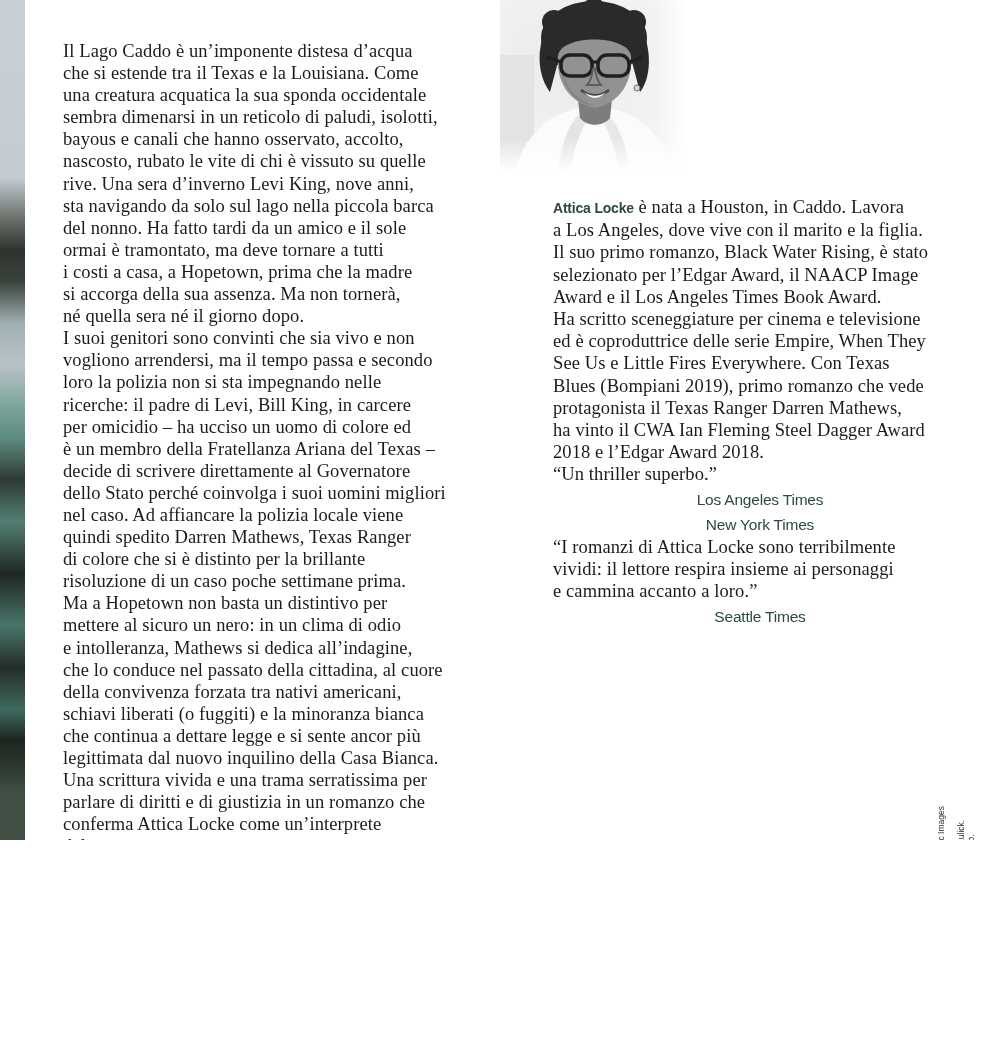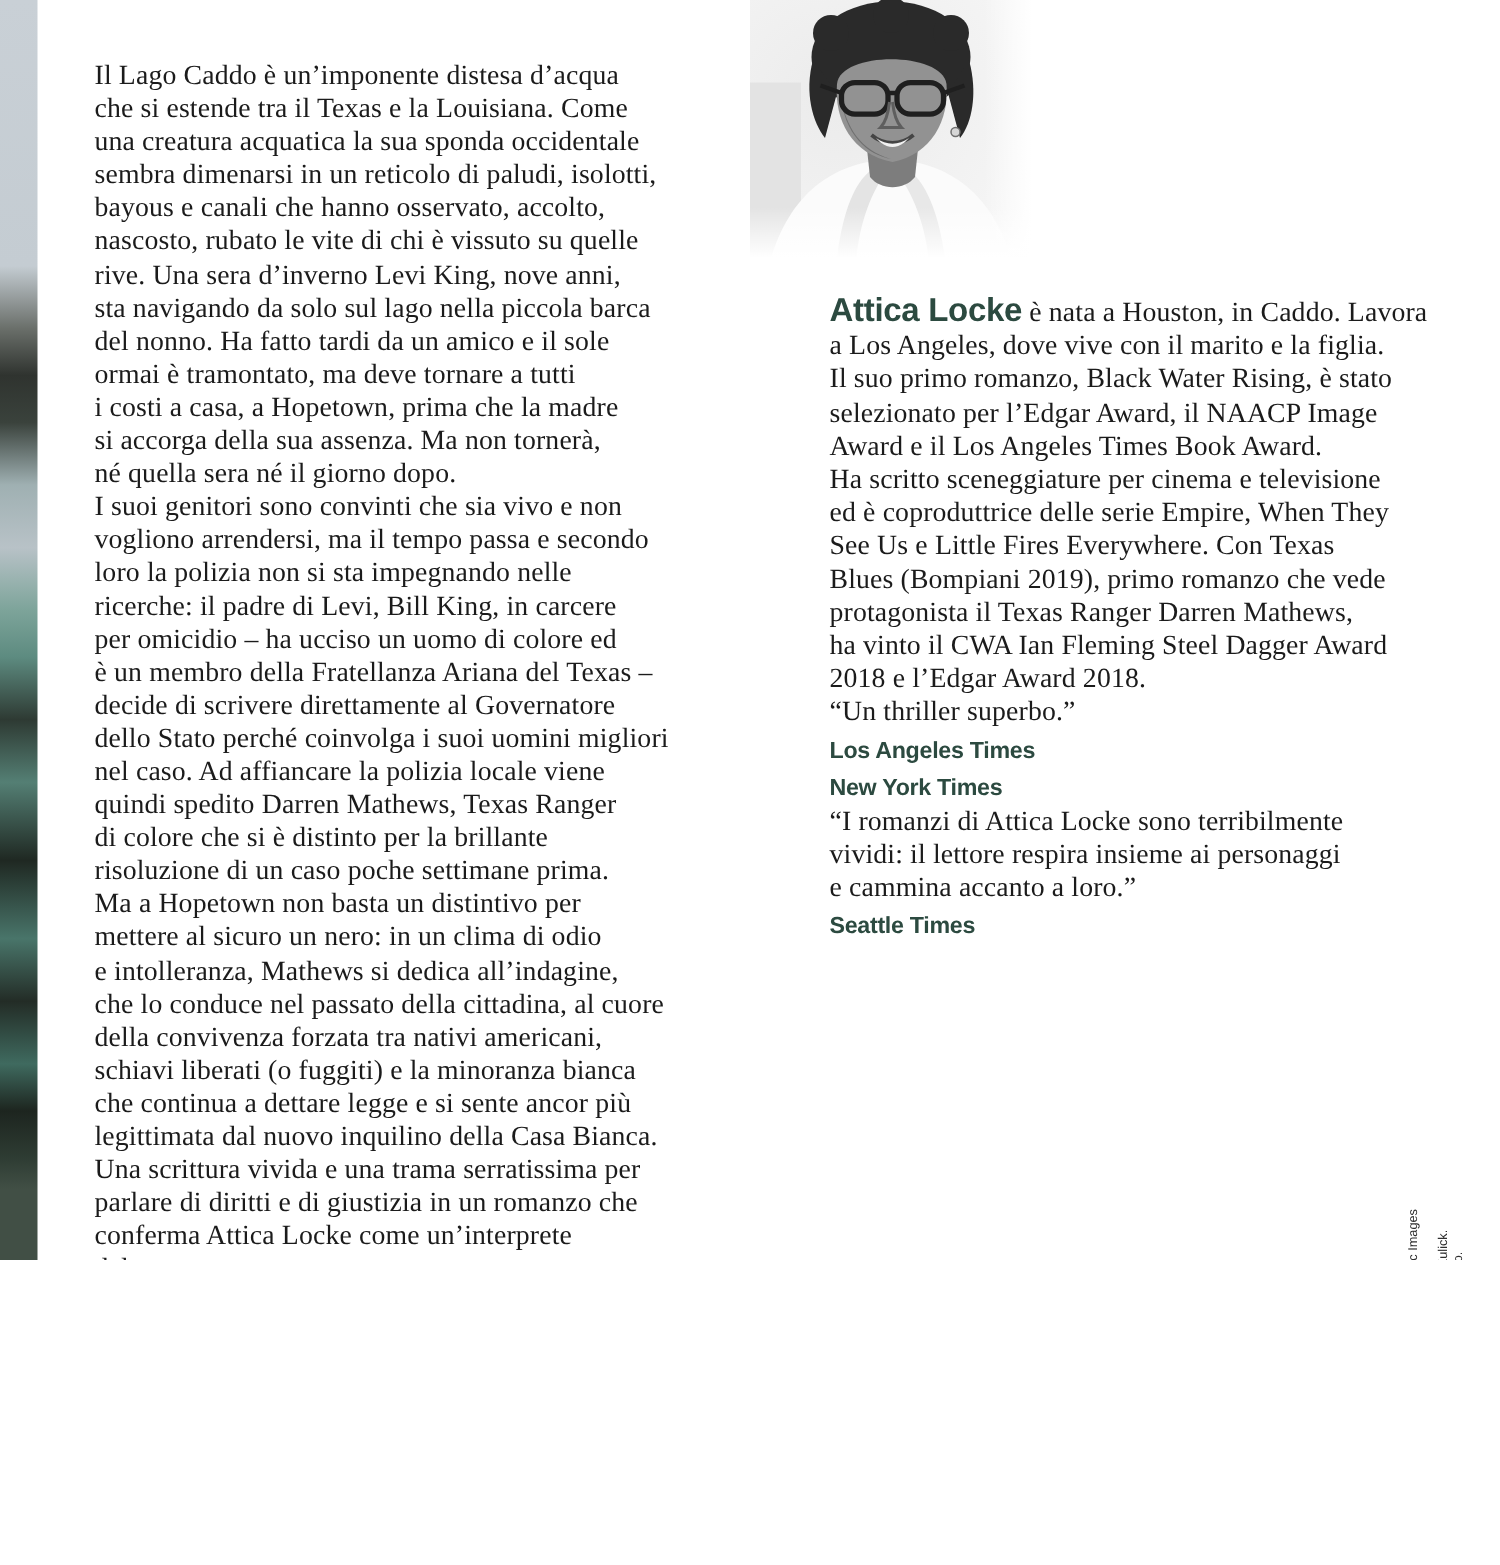--- a/index.html
+++ b/index.html
@@ -49,27 +49,28 @@
   .right-col{
     position:absolute;left:553px;top:196px;width:414px;
     font-size:18.5px;line-height:22.2px;letter-spacing:.1px;
   }
   .bio{white-space:pre-line;}
   .quote{}
   .quote-text{white-space:pre-line;}
   .quote-source{
     margin-top:3px;
     font-family:"Liberation Sans",sans-serif;
-    font-weight:700;font-size:15.5px;letter-spacing:-.2px;
+    font-weight:400;font-size:15.5px;letter-spacing:-.2px;
     color:var(--accent-green);
+    text-align:center;
   }
   .em{}
   .strong{
     font-family:"Liberation Sans",sans-serif;
-    font-weight:700;font-size:22px;letter-spacing:-.2px;margin-top:11px;
+    font-weight:700;font-size:14px;letter-spacing:-.2px;margin-top:11px;
   }
   .accent{color:var(--accent-green);}
   
   .publisher{position:absolute;left:553px;top:933px;margin-left:32px;}
   .logo-row{display:flex;align-items:center;gap:6px;}
   .logo-mark{width:24px;height:24px;}
   .logo-text{
     font-family:"Liberation Sans",sans-serif;
     font-weight:700;font-size:20px;letter-spacing:-.3px;color:#161616;
   }

